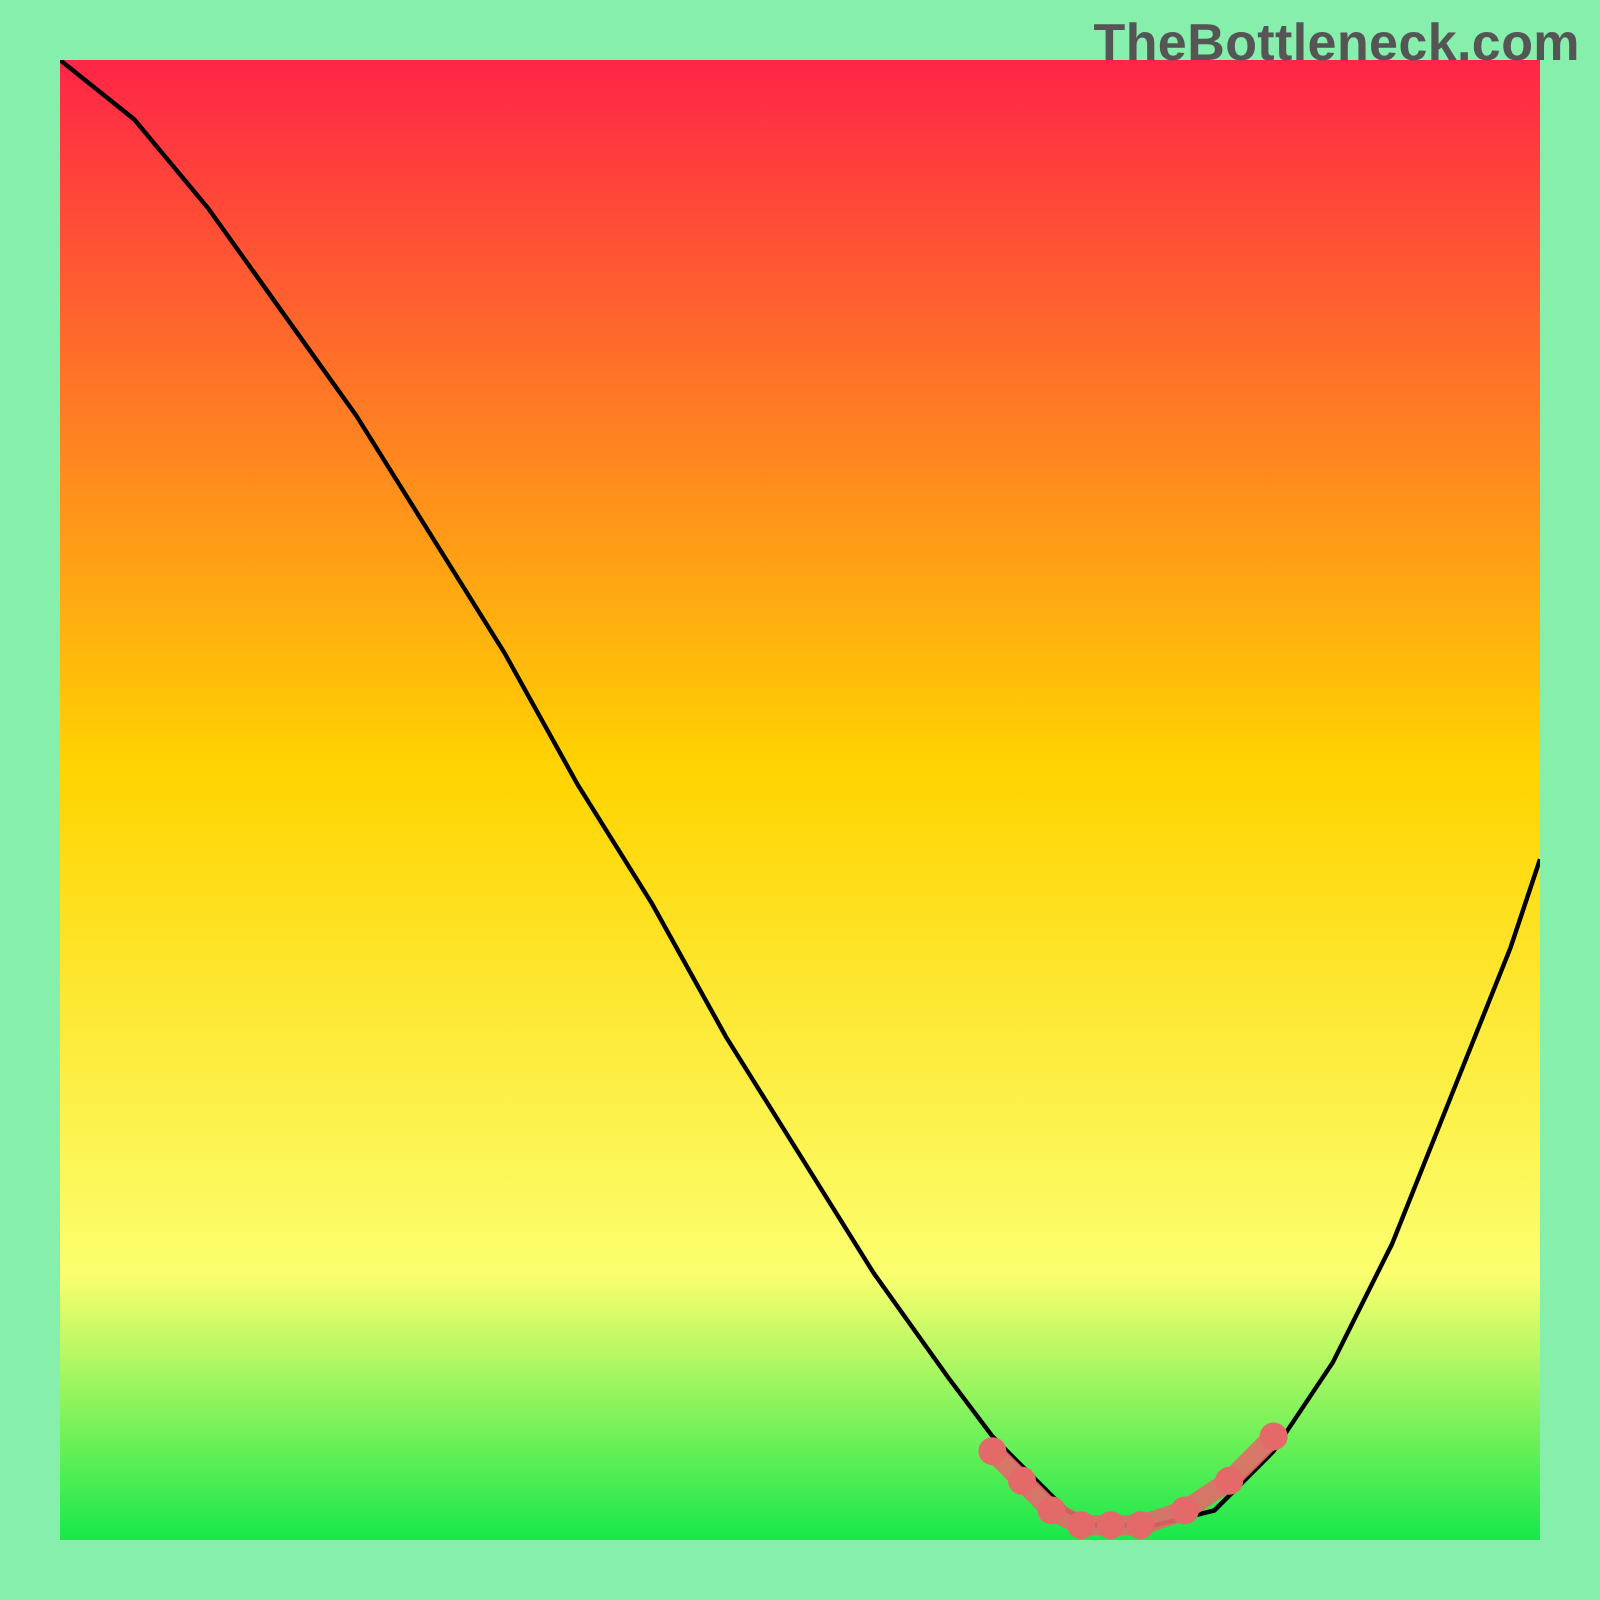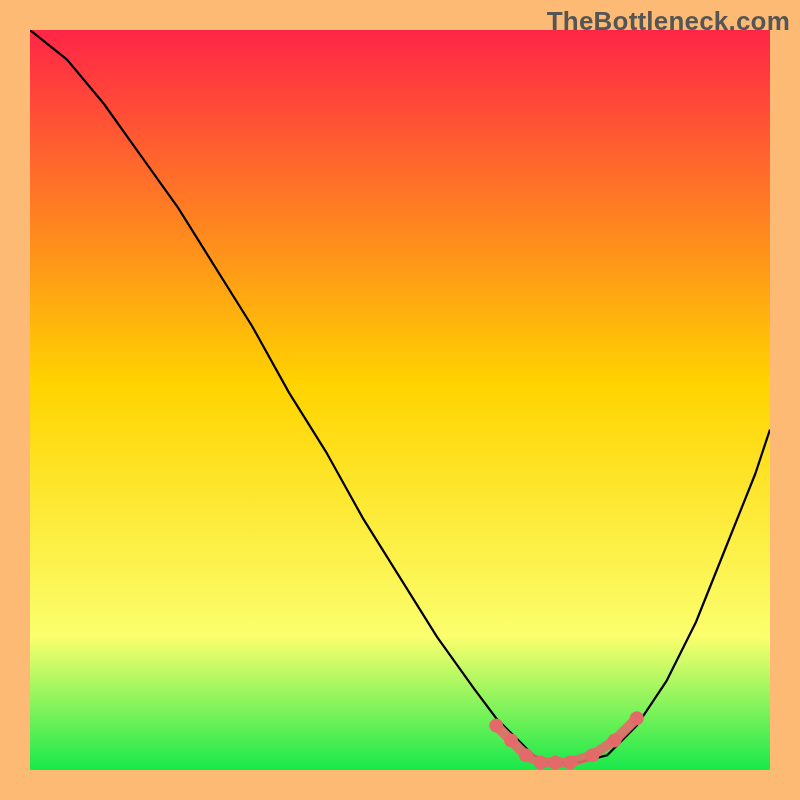--- a/index.html
+++ b/index.html
@@ -8,21 +8,21 @@
     width: 800px;
     height: 800px;
     background: #000;
     overflow: hidden;
     font-family: Arial, Helvetica, sans-serif;
   }
   .frame {
     position: relative;
     width: 800px;
     height: 800px;
-    background: #fdba74;
+    background: #86efac;
   }
   .watermark {
     position: absolute;
     top: 6px;
     right: 10px;
     color: #555;
     font-size: 26px;
     font-weight: 600;
     letter-spacing: 0.2px;
     z-index: 5;

